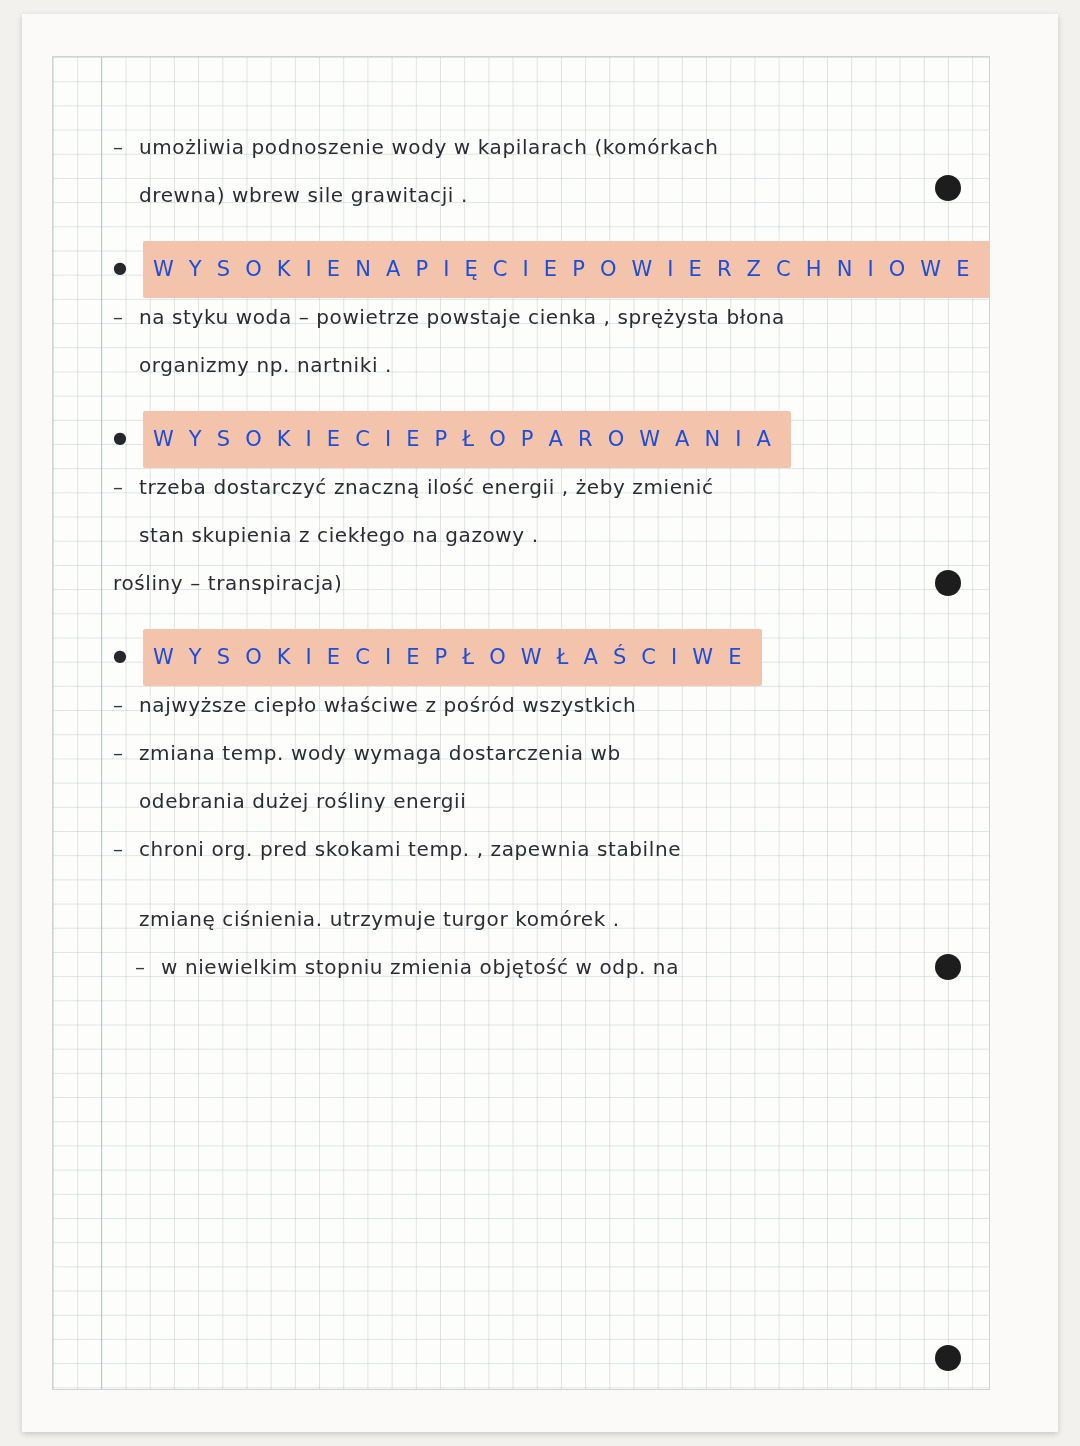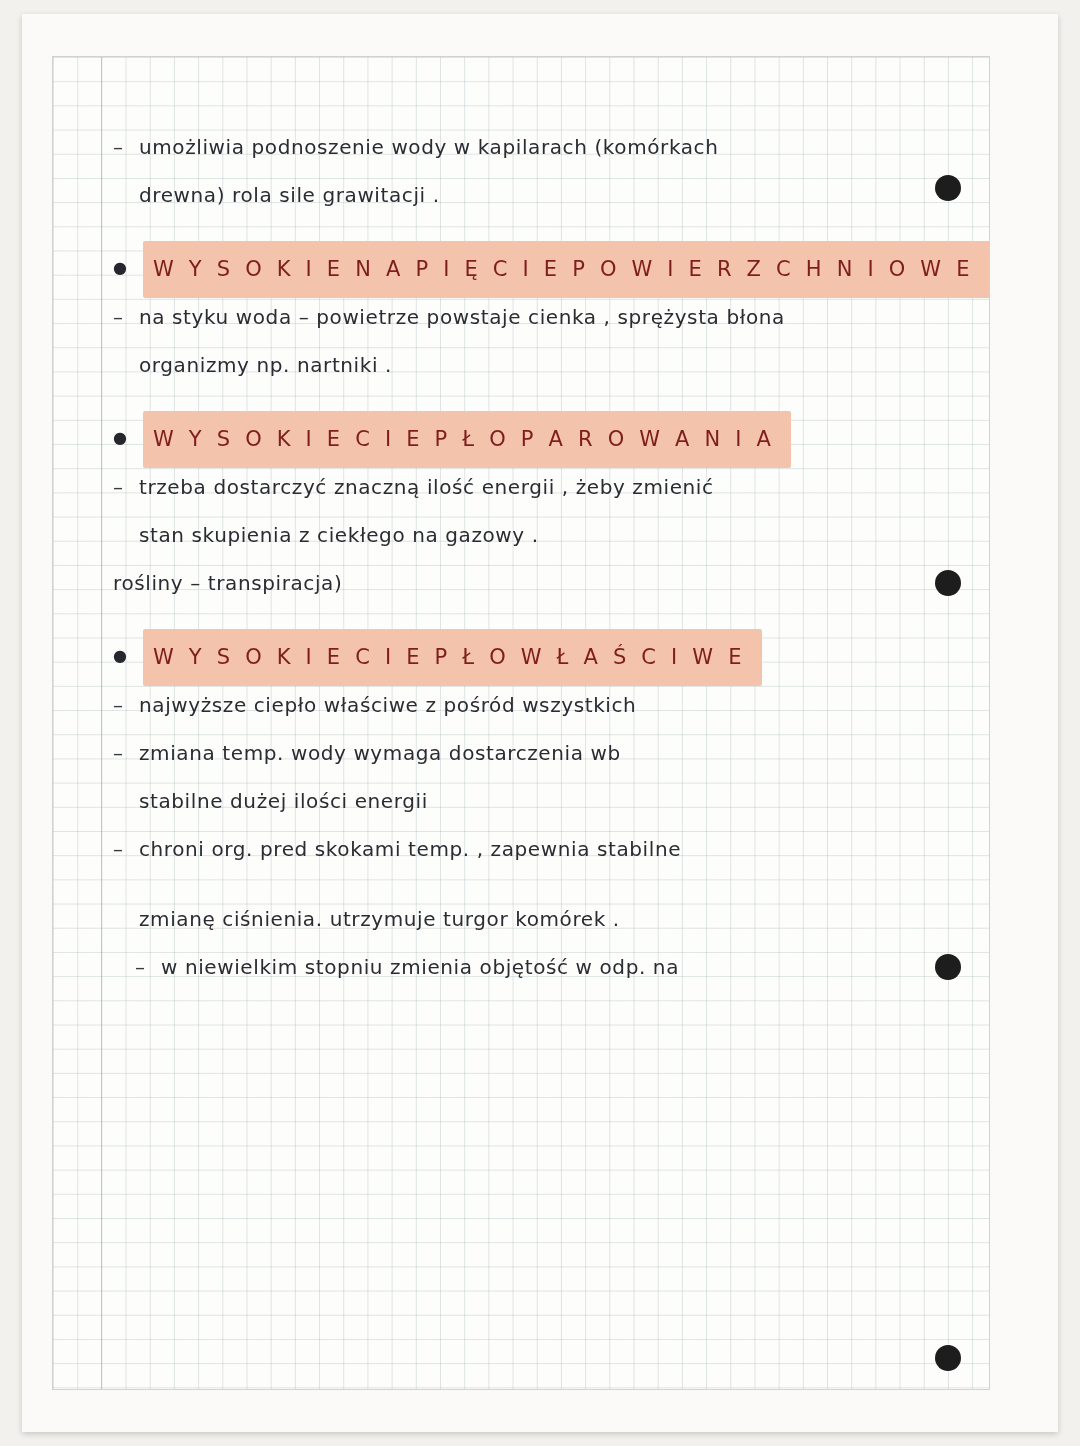--- a/index.html
+++ b/index.html
@@ -93,21 +93,21 @@
   .line.sub .dash {
     margin-left: 22px;
   }
   .heading {
     height: 52px;
     line-height: 52px;
   }
   .heading .hl {
     display: inline-block;
     background: #f3c4ab;
-    color: #7f1d1d;
+    color: #1d4ed8;
     font-size: 21px;
     letter-spacing: 4.2px;
     padding: 2px 16px 3px 10px;
     border-radius: 2px;
   }
   .spacer { height: 22px; }
   .txt { display: inline-block; }
 </style>
 </head>
 <body>
@@ -115,21 +115,21 @@
 <div class="page">
   <div class="sheet">
     <div class="margin-line"></div>
 
     <div class="content">
 
       <div class="line">
         <span class="dash">–</span><span class="txt">umożliwia  podnoszenie  wody  w kapilarach (komórkach</span>
       </div>
       <div class="line">
-        <span class="dash"></span><span class="txt">drewna)  rola  sile  grawitacji .</span>
+        <span class="dash"></span><span class="txt">drewna)  wbrew  sile  grawitacji .</span>
       </div>
 
       <div class="spacer"></div>
 
       <div class="line heading">
         <span class="bullet">●</span><span class="hl">W Y S O K I E   N A P I Ę C I E   P O W I E R Z C H N I O W E</span>
       </div>
       <div class="line">
         <span class="dash">–</span><span class="txt">na styku  woda – powietrze  powstaje  cienka , sprężysta błona</span>
       </div>
@@ -157,21 +157,21 @@
       <div class="line heading">
         <span class="bullet">●</span><span class="hl">W Y S O K I E   C I E P Ł O   W Ł A Ś C I W E</span>
       </div>
       <div class="line">
         <span class="dash">–</span><span class="txt">najwyższe   ciepło  właściwe  z pośród   wszystkich</span>
       </div>
       <div class="line">
         <span class="dash">–</span><span class="txt">zmiana   temp. wody   wymaga   dostarczenia  wb</span>
       </div>
       <div class="line">
-        <span class="dash"></span><span class="txt">stabilne  dużej  ilości  energii</span>
+        <span class="dash"></span><span class="txt">odebrania  dużej  rośliny  energii</span>
       </div>
       <div class="line">
         <span class="dash">–</span><span class="txt">chroni  org. pred  skokami  temp. , zapewnia   stabilne</span>
       </div>
 
       <div class="spacer"></div>
 
       <div class="line">
         <span class="indent"></span><span class="txt">zmianę  ciśnienia. utrzymuje  turgor  komórek .</span>
       </div>

